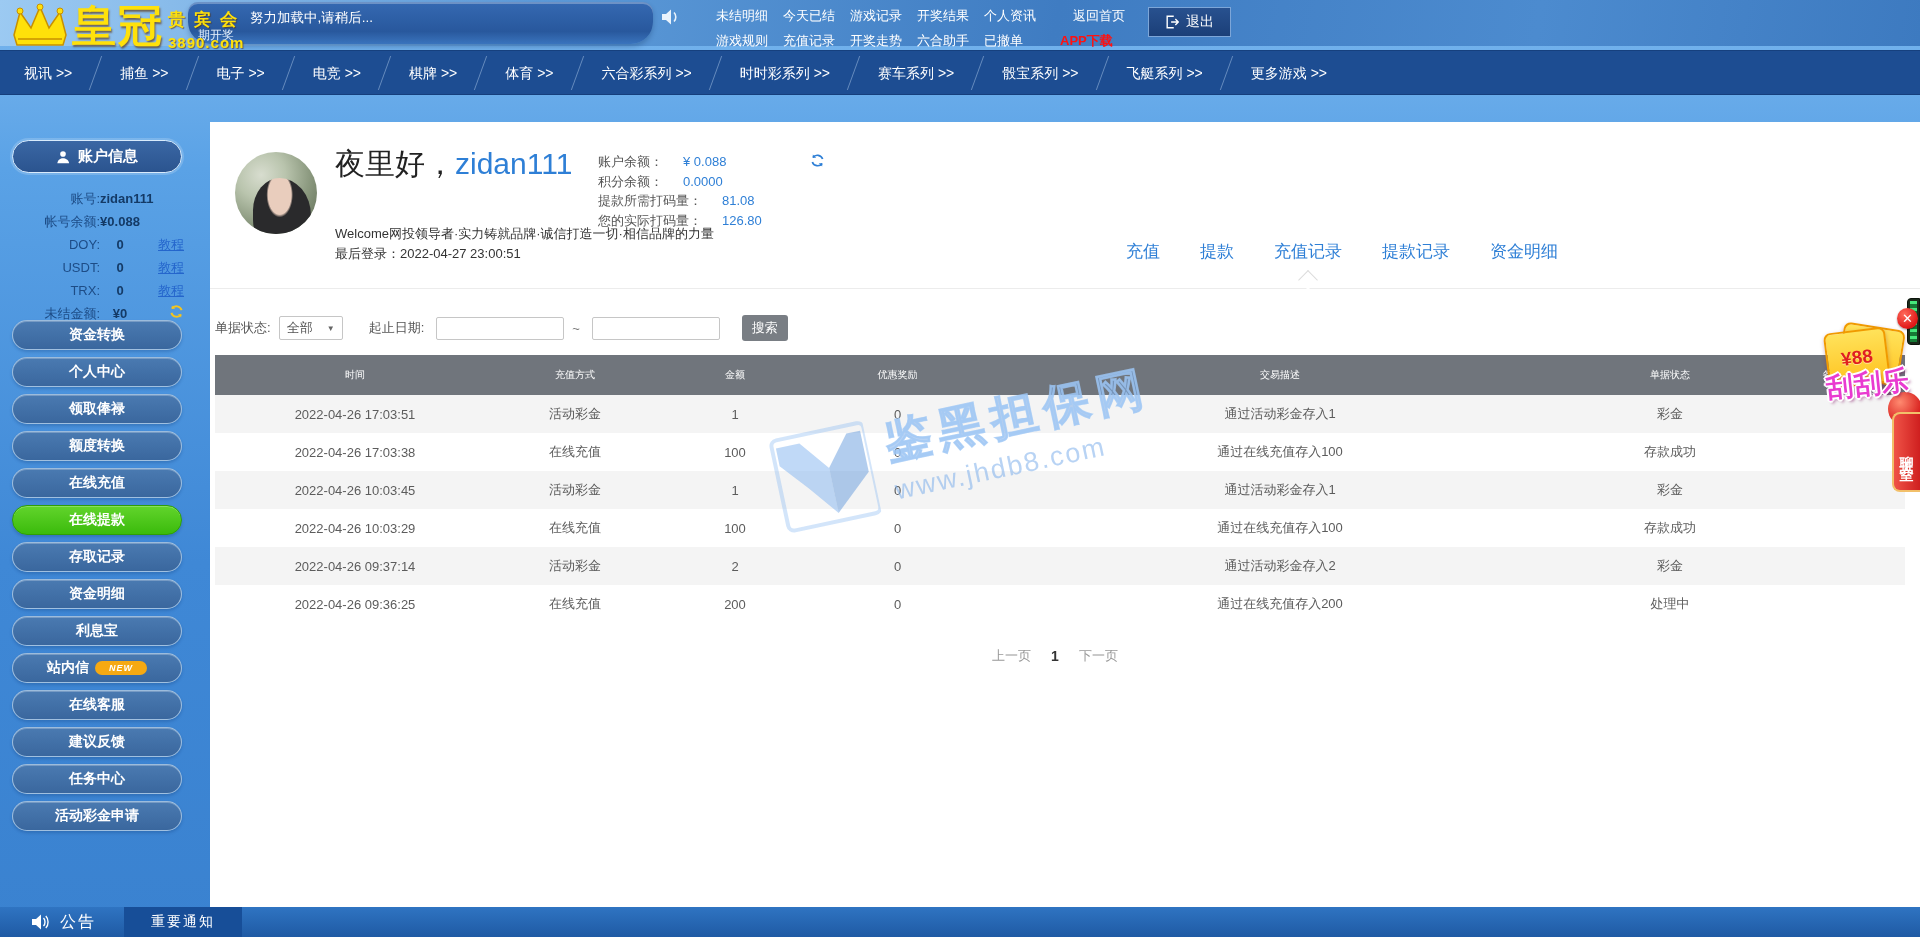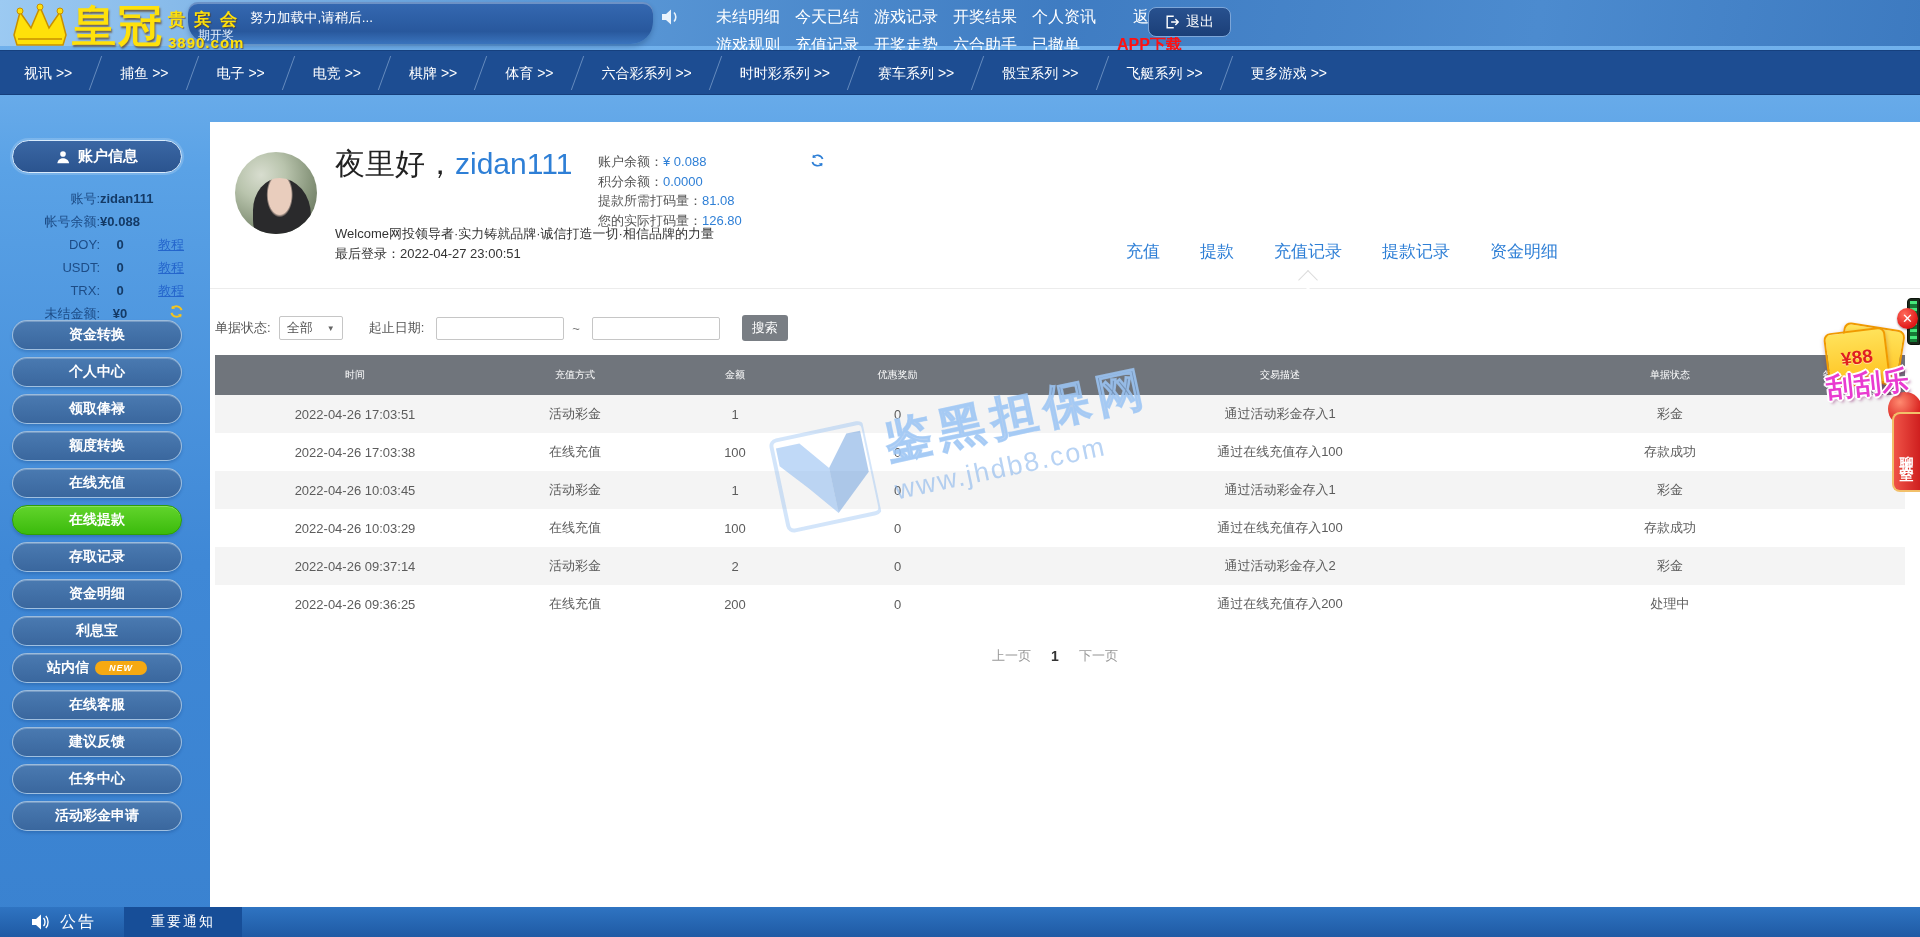--- a/index.html
+++ b/index.html
@@ -19,25 +19,25 @@
   .brand-sub { color:#ffe10a; font-size:17px; font-weight:bold; letter-spacing:9px; text-shadow:1px 1px 1px rgba(90,45,0,.6); }
   .brand-domain { color:#ffe10a; font-size:15px; font-weight:bold; margin-top:3px; letter-spacing:1px; text-shadow:1px 1px 1px rgba(90,45,0,.6); }
   .marquee-pill { position:absolute; left:188px; top:2px; width:465px; height:42px;
                   background:linear-gradient(180deg,#3569b2 0%,#28589d 70%,#3a74bd 100%);
                   border-radius:10px 10px 22px 22px; box-shadow:0 2px 0 rgba(255,255,255,.28) inset, 0 3px 5px rgba(0,30,80,.25); }
   .marquee-text { position:absolute; left:62px; top:7px; color:#fff; font-size:13.5px; }
   .draw-ticker { position:absolute; left:10px; top:25px; color:#e8f2fc; font-size:12px; }
   .speaker { position:absolute; left:660px; top:8px; }
   .hdr-links { position:absolute; left:716px; top:7px; display:flex; flex-direction:column; row-gap:7px; }
   .hdr-row { display:flex; column-gap:15px; }
-  .hdr-link { color:#fff; font-size:16px; cursor:pointer; white-space:nowrap; }
+  .hdr-link { color:#fff; font-size:13px; cursor:pointer; white-space:nowrap; }
   .hdr-link.accent { color:#ff1111; font-weight:bold; }
   .hdr-link.spaced { margin-left:22px; }
   .logout-btn { position:absolute; left:1148px; top:7px; height:30px; padding:0 16px;
-                background:linear-gradient(180deg,#28518f,#1b3f78); border:1px solid #7da6d8; border-radius:8px;
+                background:linear-gradient(180deg,#28518f,#1b3f78); border:1px solid #7da6d8; border-radius:0;
                 color:#fff; font-size:14px; display:flex; align-items:center; gap:7px; cursor:pointer; }
 
   
   .navbar { position:absolute; left:0; top:50px; width:1920px; height:45px; background:#1d4d92;
             border-top:1px solid #16407e; border-bottom:1px solid #153e7c; display:flex; list-style:none; }
   .navbar li { position:relative; height:28px; line-height:44px; padding:0 24px; color:#fff; font-size:14px; cursor:pointer; white-space:nowrap; }
   .navbar li::after { content:''; position:absolute; right:0; top:5px; height:34px; width:1px;
                       background:rgba(190,215,245,.45); transform:skewX(-20deg); }
   .navbar li:last-child::after { display:none; }
 
@@ -66,21 +66,21 @@
   .profile { position:relative; height:167px; border-bottom:1px solid #ececec; }
   .avatar { position:absolute; left:25px; top:30px; width:82px; height:82px; border-radius:50%;
             background:radial-gradient(circle at 32% 28%, #d8ddcf 0%, #b9c4ad 30%, #88967c 62%, #56624c 100%); overflow:hidden; }
   .avatar::after { content:''; position:absolute; left:18px; top:26px; width:58px; height:70px; border-radius:46% 54% 40% 40%;
                    background:radial-gradient(ellipse at 46% 24%, #e9cdbd 0 26%, #2a2a2c 30%); }
   .greeting { position:absolute; left:125px; top:22px; font-size:30px; color:#222; }
   .greeting .uname { color:#2e7fd6; }
   .balance { position:absolute; left:388px; top:30px; width:240px; font-size:13px; line-height:19.5px; }
   .bal-line { white-space:nowrap; }
   .bal-label { color:#555; }
-  .bal-value { color:#2e7fd6; }
+  .bal-value { color:#2e7fd6;margin-left:20px; }
   .bal-refresh { position:absolute; left:212px; top:1px; cursor:pointer; }
   .welcome { position:absolute; left:125px; top:103px; font-size:13px; color:#333; }
   .last-login { position:absolute; left:125px; top:123px; font-size:13px; color:#333; }
   .tabs { position:absolute; right:362px; top:118px; display:flex; gap:40px; }
   .tab { position:relative; font-size:17px; color:#2e7fd6; cursor:pointer; white-space:nowrap; }
   .tab.active::after { content:''; position:absolute; left:50%; bottom:-24px; width:13px; height:13px;
                        background:#fff; border-left:1px solid #dcdcdc; border-top:1px solid #dcdcdc;
                        transform:translateX(-50%) rotate(45deg); }
   .filter { margin:26px 0 0 5px; height:26px; display:flex; align-items:center; font-size:13px; color:#555; }
   .filter .lbl { margin-right:8px; }

